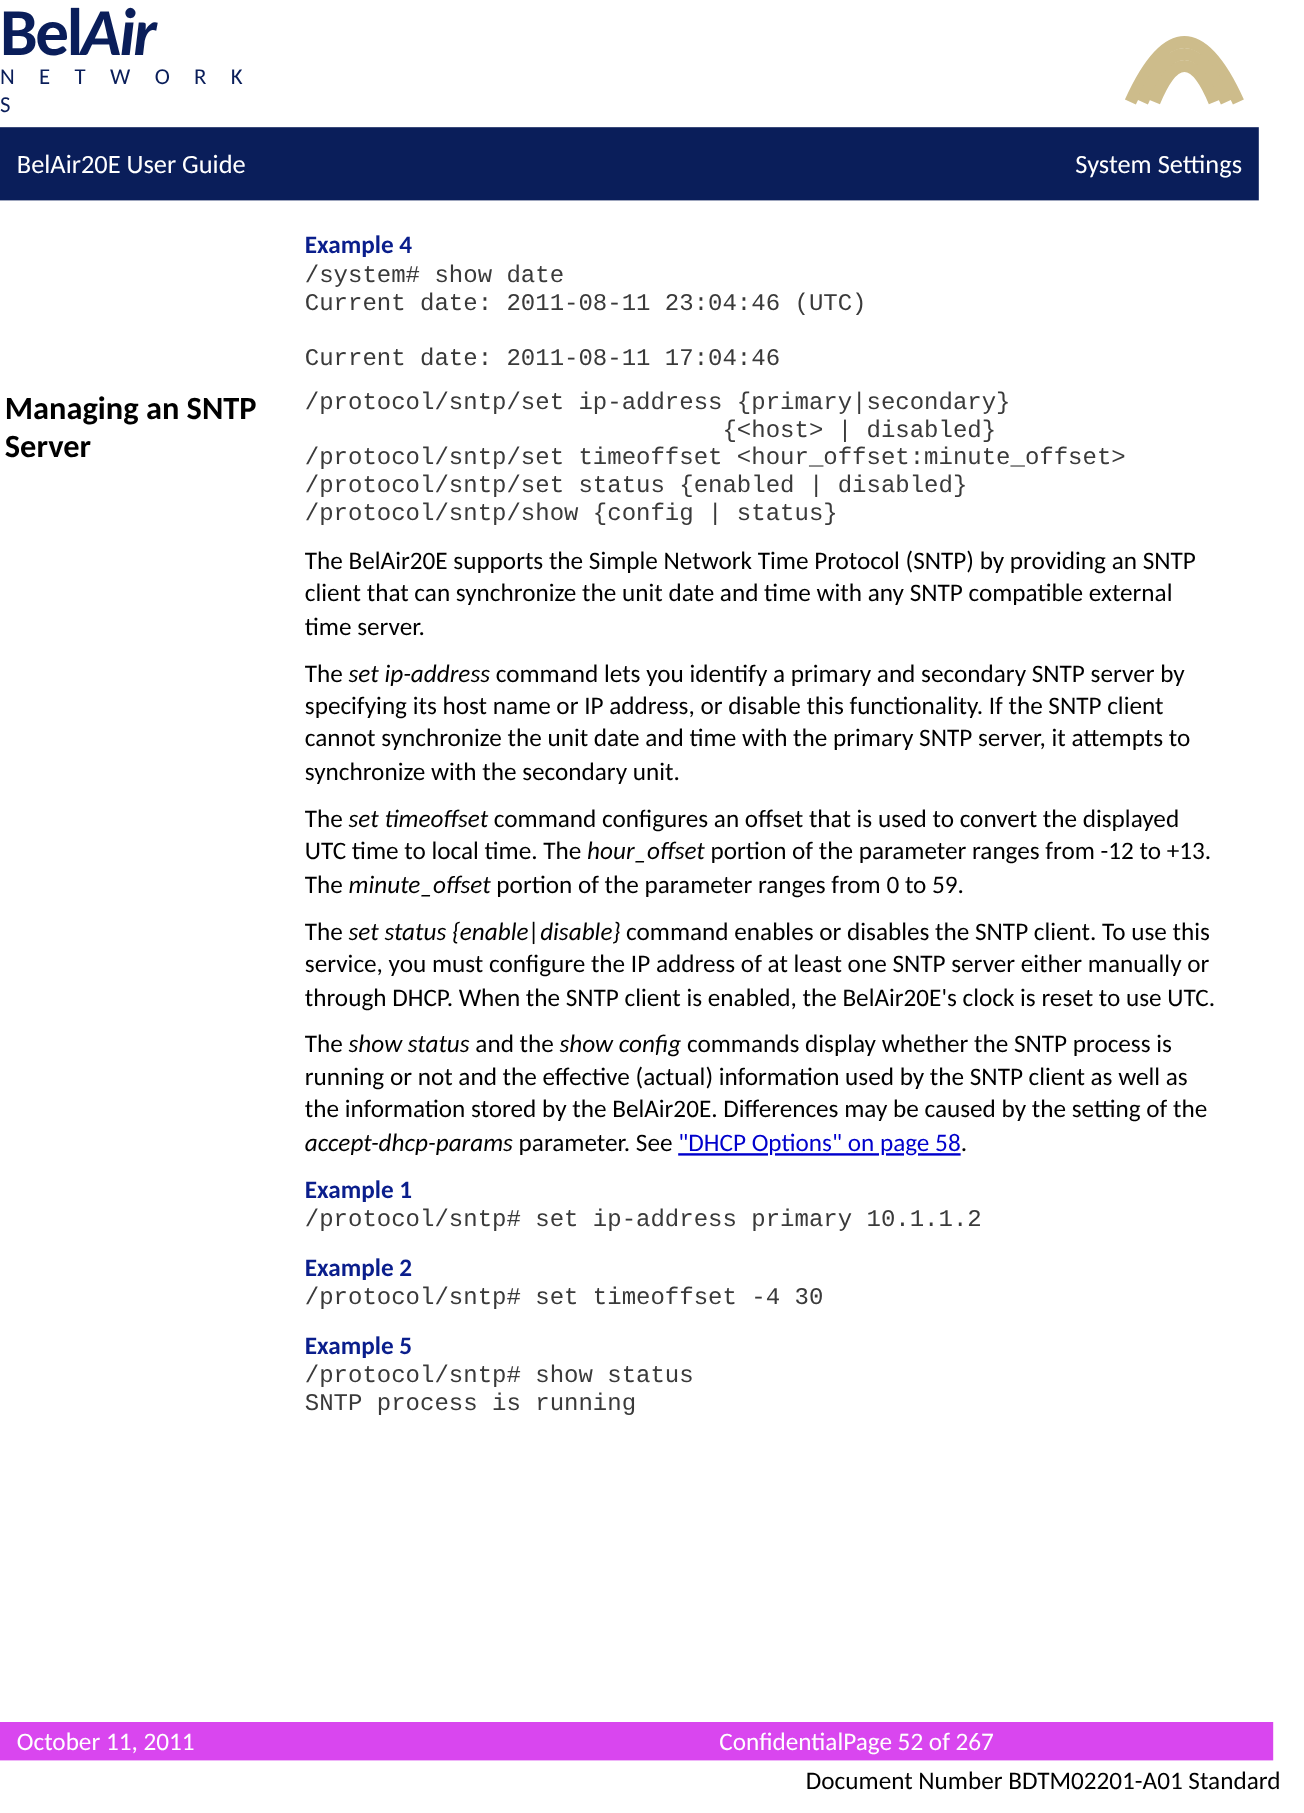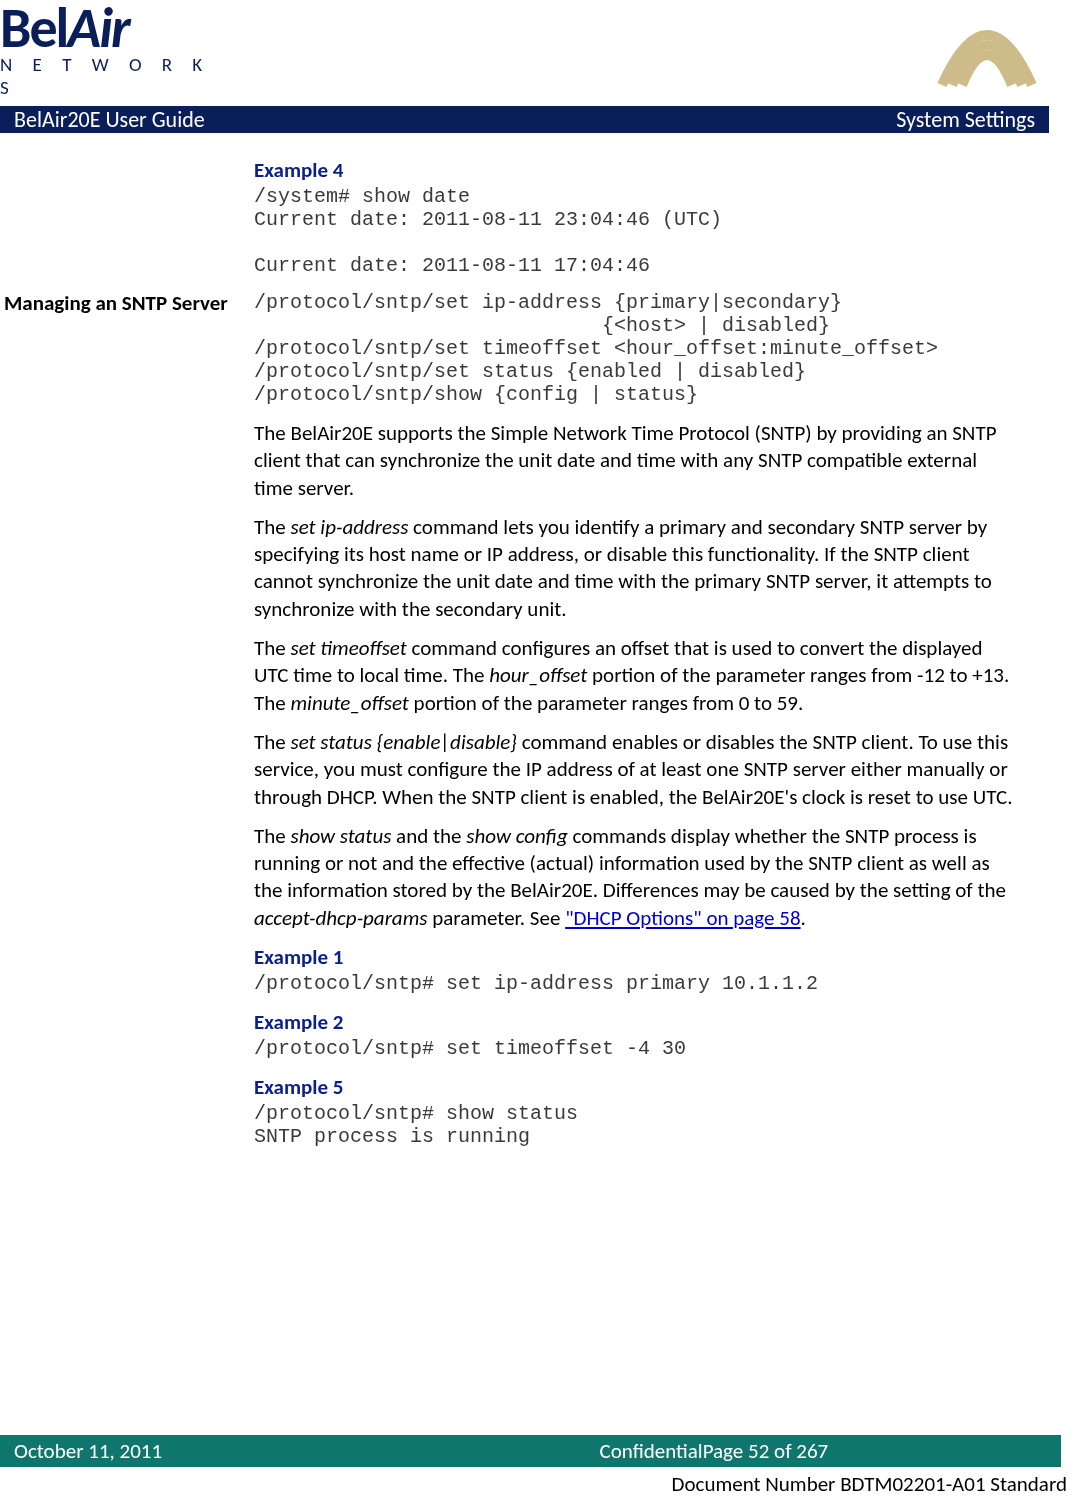--- a/index.html
+++ b/index.html
@@ -15,34 +15,34 @@
   .page { padding: 0 20px 0 0; }
   .header { display: flex; justify-content: space-between; align-items: flex-start; padding: 0 20px 0 0; }
   .logo { width: 220px; padding: 5px 0 0 0; }
   .logo-text-belair { font-size: 56px; font-weight: 700; color: #0a1e5a; letter-spacing: -2px; line-height: 0.85; }
   .logo-networks { font-size: 19px; letter-spacing: 8px; color: #0a1e5a; font-weight: 400; margin-top: 0; }
   .header-icon { width: 120px; height: 100px; display:flex; align-items:center; justify-content:center; }
   .title-bar {
     background: #0a1e5a;
     color: #fff;
     font-size: 22px;
-    padding: 0 14px;
+    padding: 17px 14px;
     display: flex;
     justify-content: space-between;
     margin: 6px 18px 20px 0;
     font-weight: 500;
   }
   .content {
     display: grid;
     grid-template-columns: 250px 1fr;
     padding: 0 40px 0 4px;
   }
   .sidebar-label {
     font-weight: 700;
-    font-size: 21px;
+    font-size: 27px;
     color: #000;
     padding-right: 10px;
     line-height: 1.2;
   }
   .main-col { padding-right: 10px; }
   .example-title {
     color: #0a1e8c;
     font-weight: 700;
     font-size: 21px;
     margin-top: 4px;
@@ -62,21 +62,21 @@
   }
   .cmd-italic { font-style: italic; }
   .link { color: #0000cc; text-decoration: underline; }
   .footer {
     position: absolute;
     bottom: 14px;
     left: 0; right: 0;
     padding: 0 20px 0 0;
   }
   .footer-bar {
-    background: #0f766e;
+    background: #d946ef;
     color: #fff;
     font-size: 21px;
     padding: 3px 14px;
     display: flex;
     margin: 0 6px 4px 0;
   }
   .footer-left { flex: 1; text-align: left; }
   .footer-center { flex: 1; text-align: right; }
   .footer-right { flex: 1; text-align: left; }
   .doc-num { text-align: right; font-size: 21px; }

